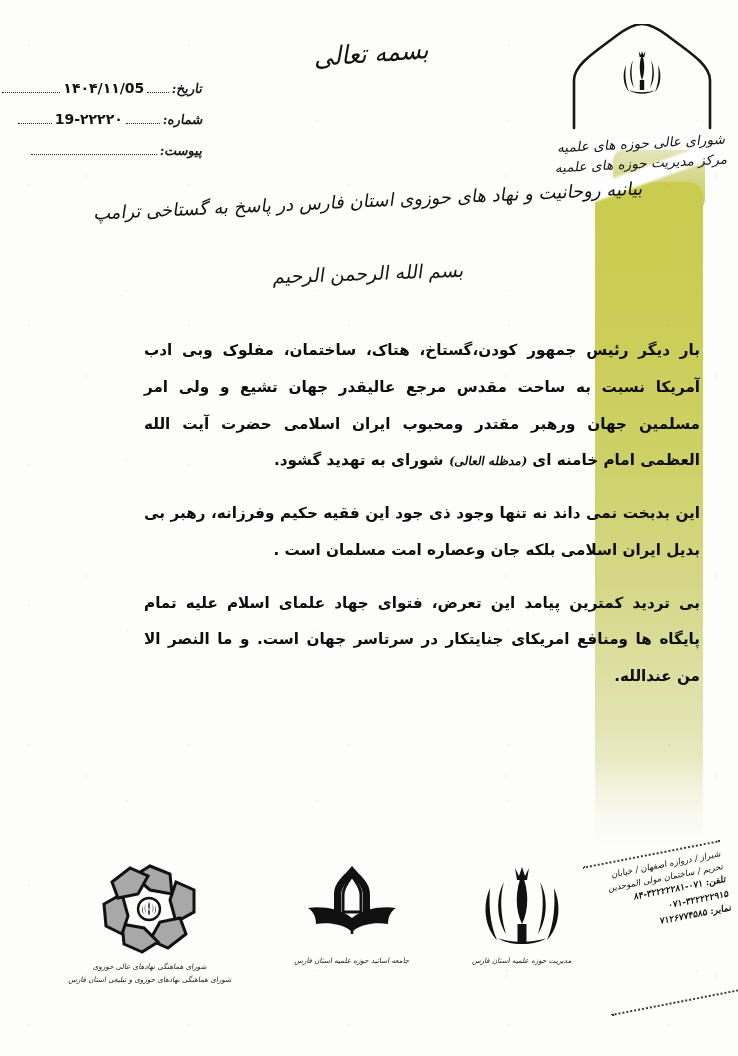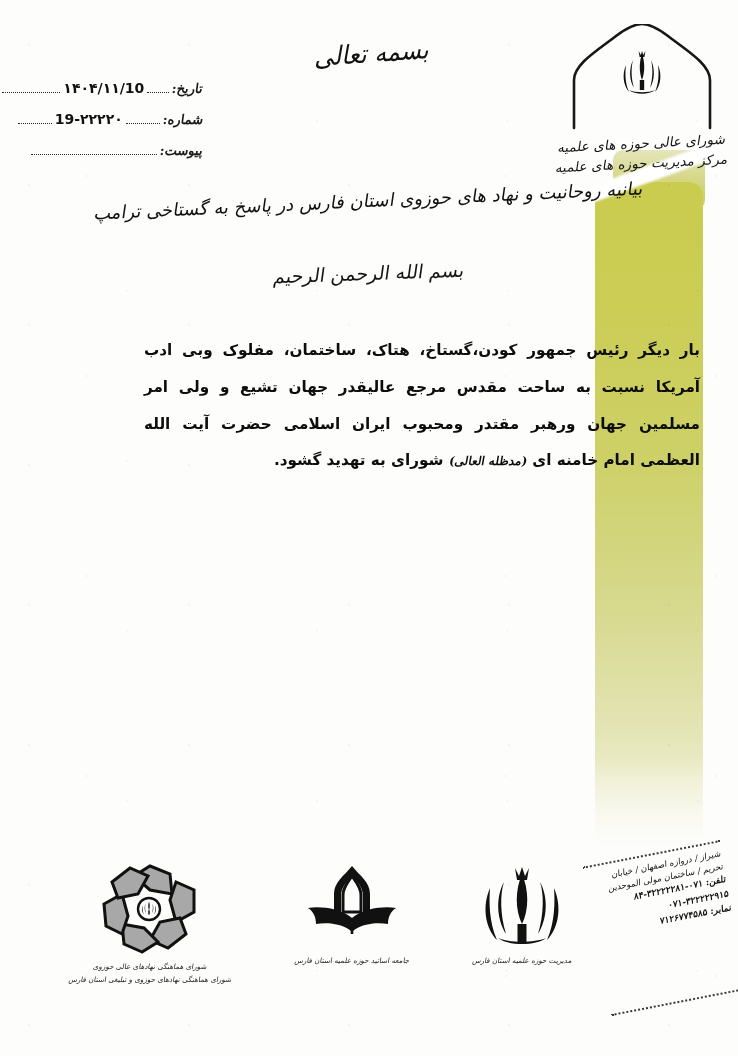--- a/index.html
+++ b/index.html
@@ -167,21 +167,21 @@
 
   <div class="gold-fade-top"></div>
   <div class="gold-band-top"></div>
   <div class="gold-band"></div>
   <div class="gold-slash"></div>
 
   <div class="meta">
     <div class="meta-row">
       <span class="meta-label">تاریخ:</span>
       <span class="meta-dots d-short"></span>
-      <span class="meta-val">۱۴۰۴/۱۱/10</span>
+      <span class="meta-val">۱۴۰۴/۱۱/05</span>
       <span class="meta-dots d-long"></span>
     </div>
     <div class="meta-row">
       <span class="meta-label">شماره:</span>
       <span class="meta-dots d-mid"></span>
       <span class="meta-val">19-۲۲۲۲۰</span>
       <span class="meta-dots d-mid"></span>
     </div>
     <div class="meta-row">
       <span class="meta-label">پیوست:</span>
@@ -209,20 +209,22 @@
     <div class="lh-line lh-1">شورای عالی حوزه های علمیه</div>
     <div class="lh-line lh-2">مرکز مدیریت حوزه های علمیه</div>
   </div>
 
   <div class="doc-title">بیانیه روحانیت و نهاد های حوزوی استان فارس در پاسخ به گستاخی ترامپ</div>
 
   <div class="basmaleh">بسم الله الرحمن الرحیم</div>
 
   <div class="body-wrap">
     <p class="para p-last-right"><span>بار دیگر رئیس جمهور کودن،گستاخ، هتاک، ساختمان، مفلوک وبی ادب آمریکا نسبت به ساحت مقدس مرجع عالیقدر جهان تشیع و ولی امر مسلمین جهان ورهبر مقتدر ومحبوب ایران اسلامی حضرت آیت الله العظمی امام خامنه ای</span> <span class="honorific">(مدظله العالی)</span> <span>شورای به تهدید گشود.</span></p>
+    <p class="para p-last-right">این بدبخت نمی داند نه تنها وجود ذی جود این فقیه حکیم وفرزانه، رهبر بی بدیل ایران اسلامی بلکه جان وعصاره امت مسلمان است .</p>
+    <p class="para p-last-right">بی تردید کمترین پیامد این تعرض، فتوای جهاد علمای اسلام علیه تمام پایگاه ها ومنافع امریکای جنایتکار در سرتاسر جهان است.  و ما النصر الا من عندالله.</p>
   </div>
 
   <div class="logos">
 
     <div class="logo-box logo-1">
       <svg width="104" height="96" viewBox="0 0 104 96">
         <g stroke="#111" stroke-width="3" fill="#a8a8a8">
           <path d="M52 6 L72 14 L74 34 L52 30 L36 16 Z"></path>
           <path d="M96 30 L96 52 L78 62 L72 40 L78 22 Z"></path>
           <path d="M88 74 L70 88 L52 80 L62 62 L82 58 Z"></path>

